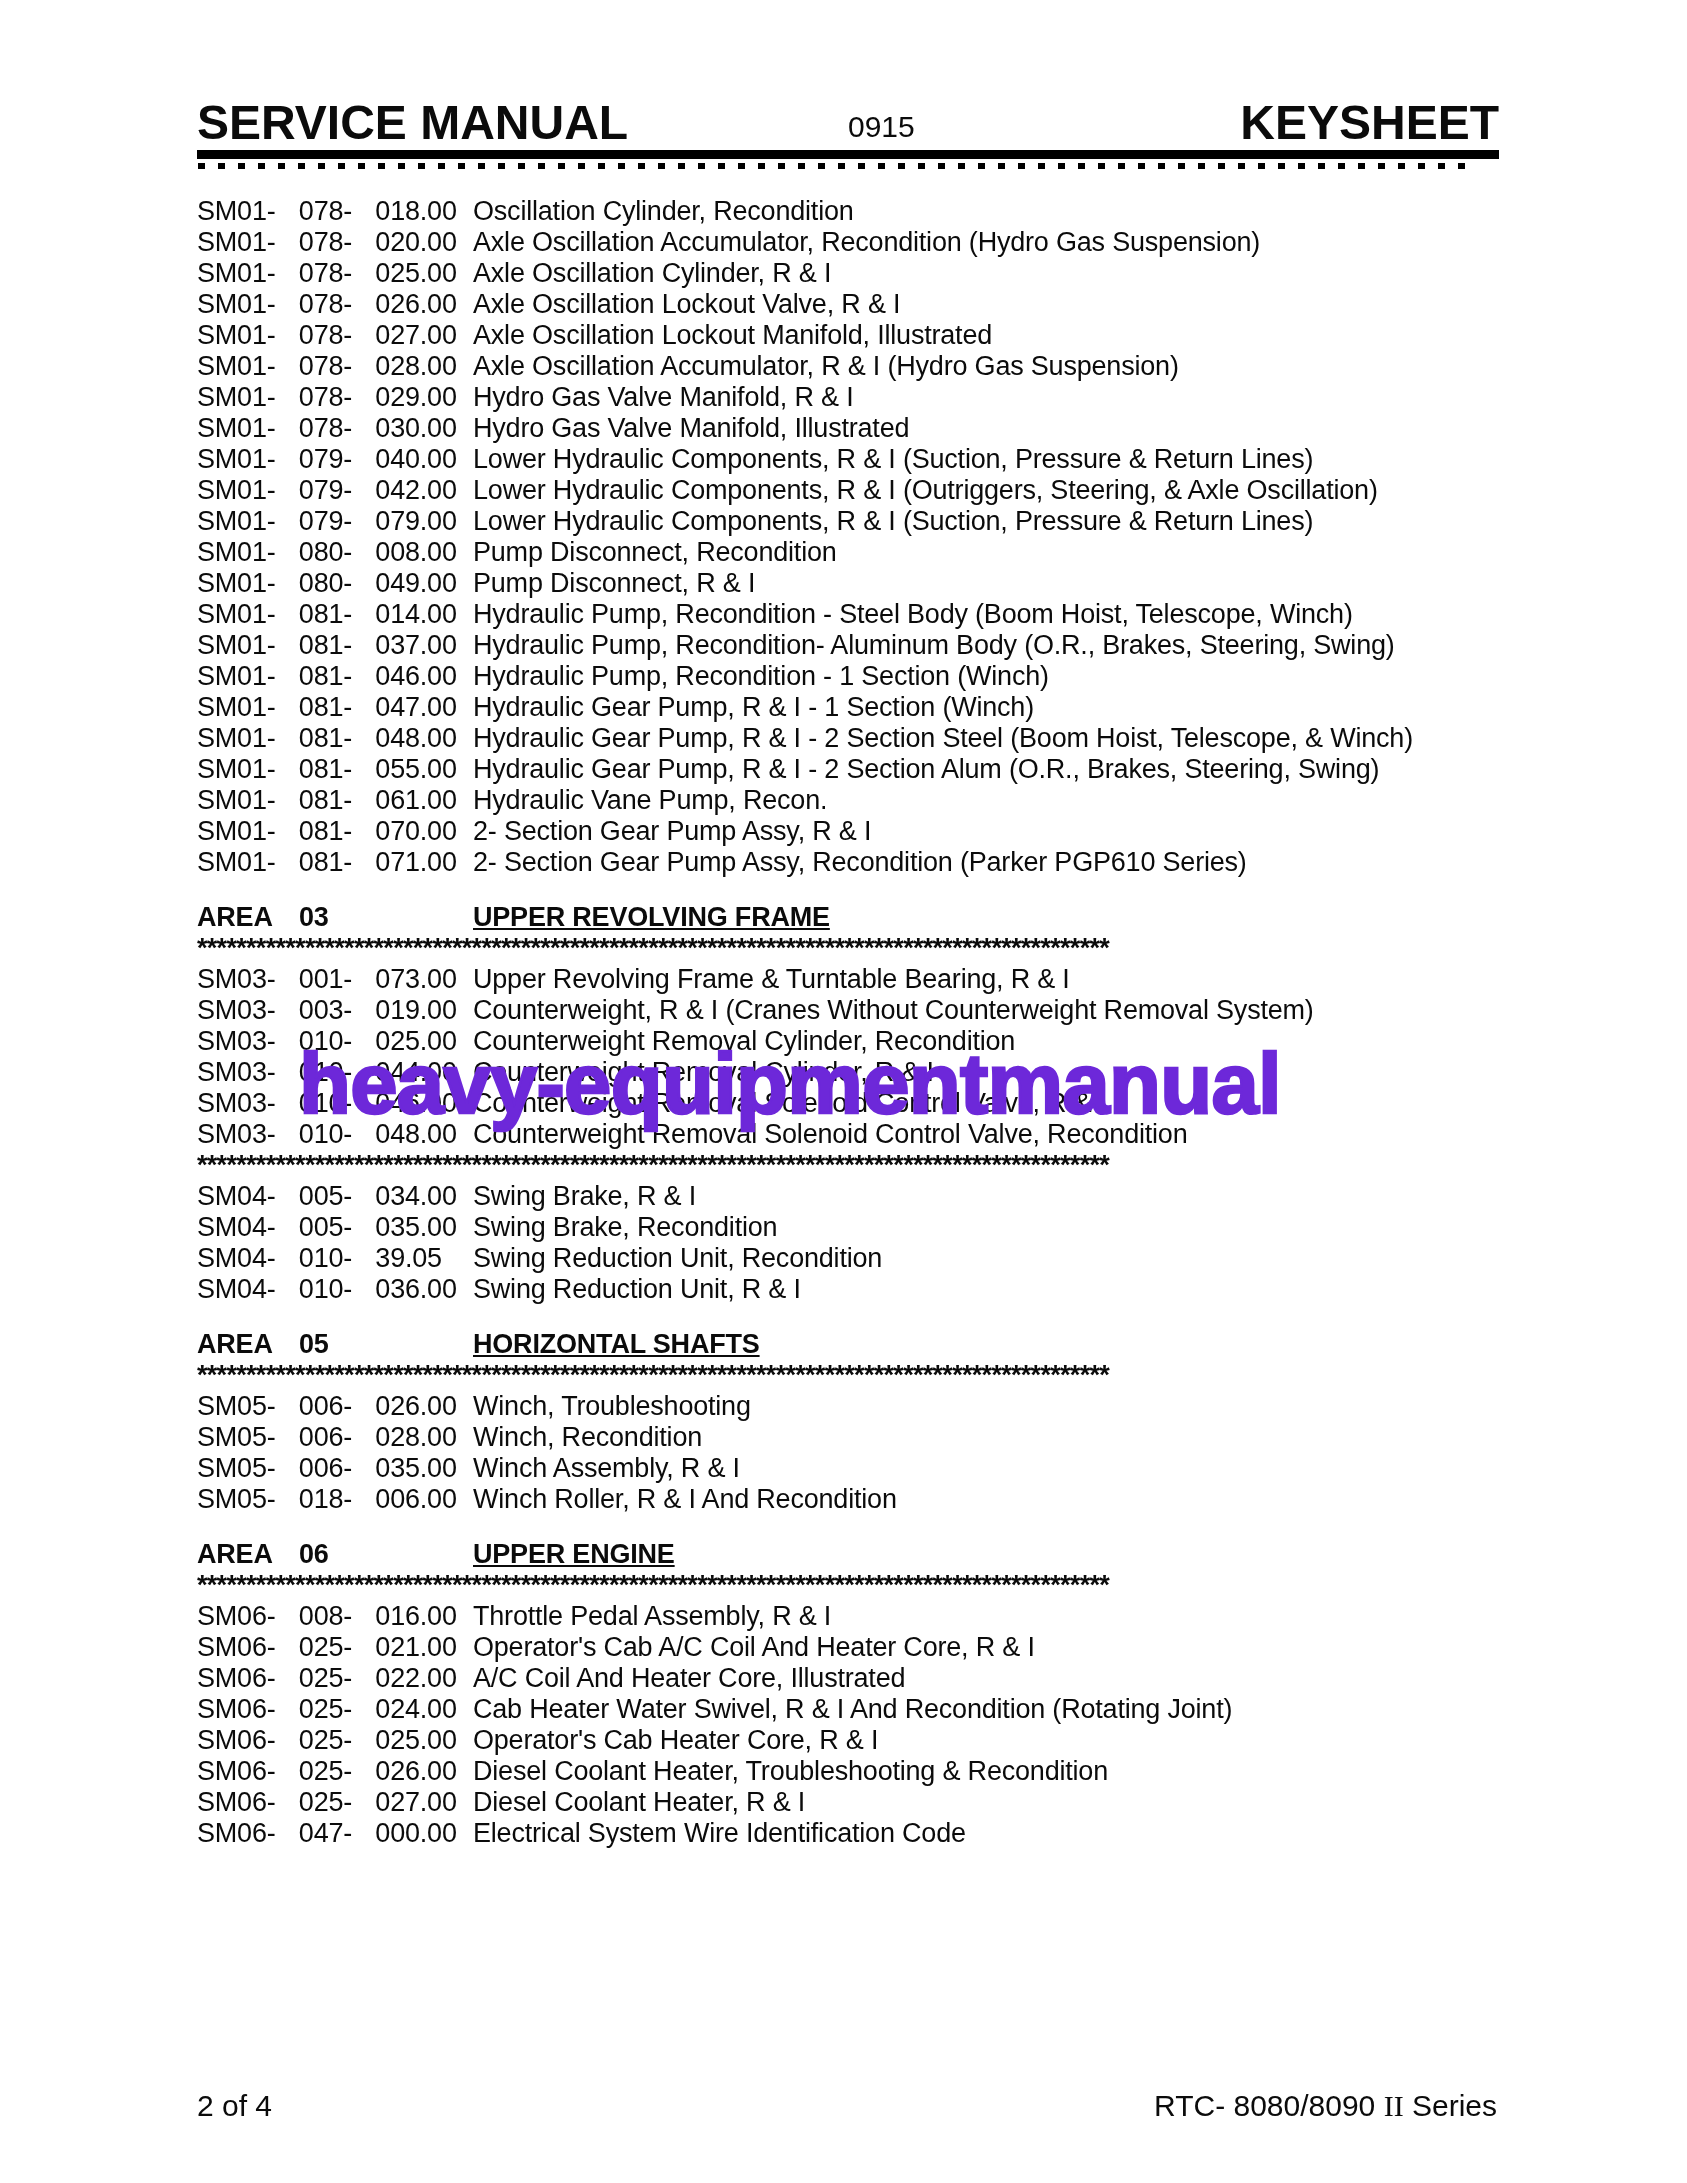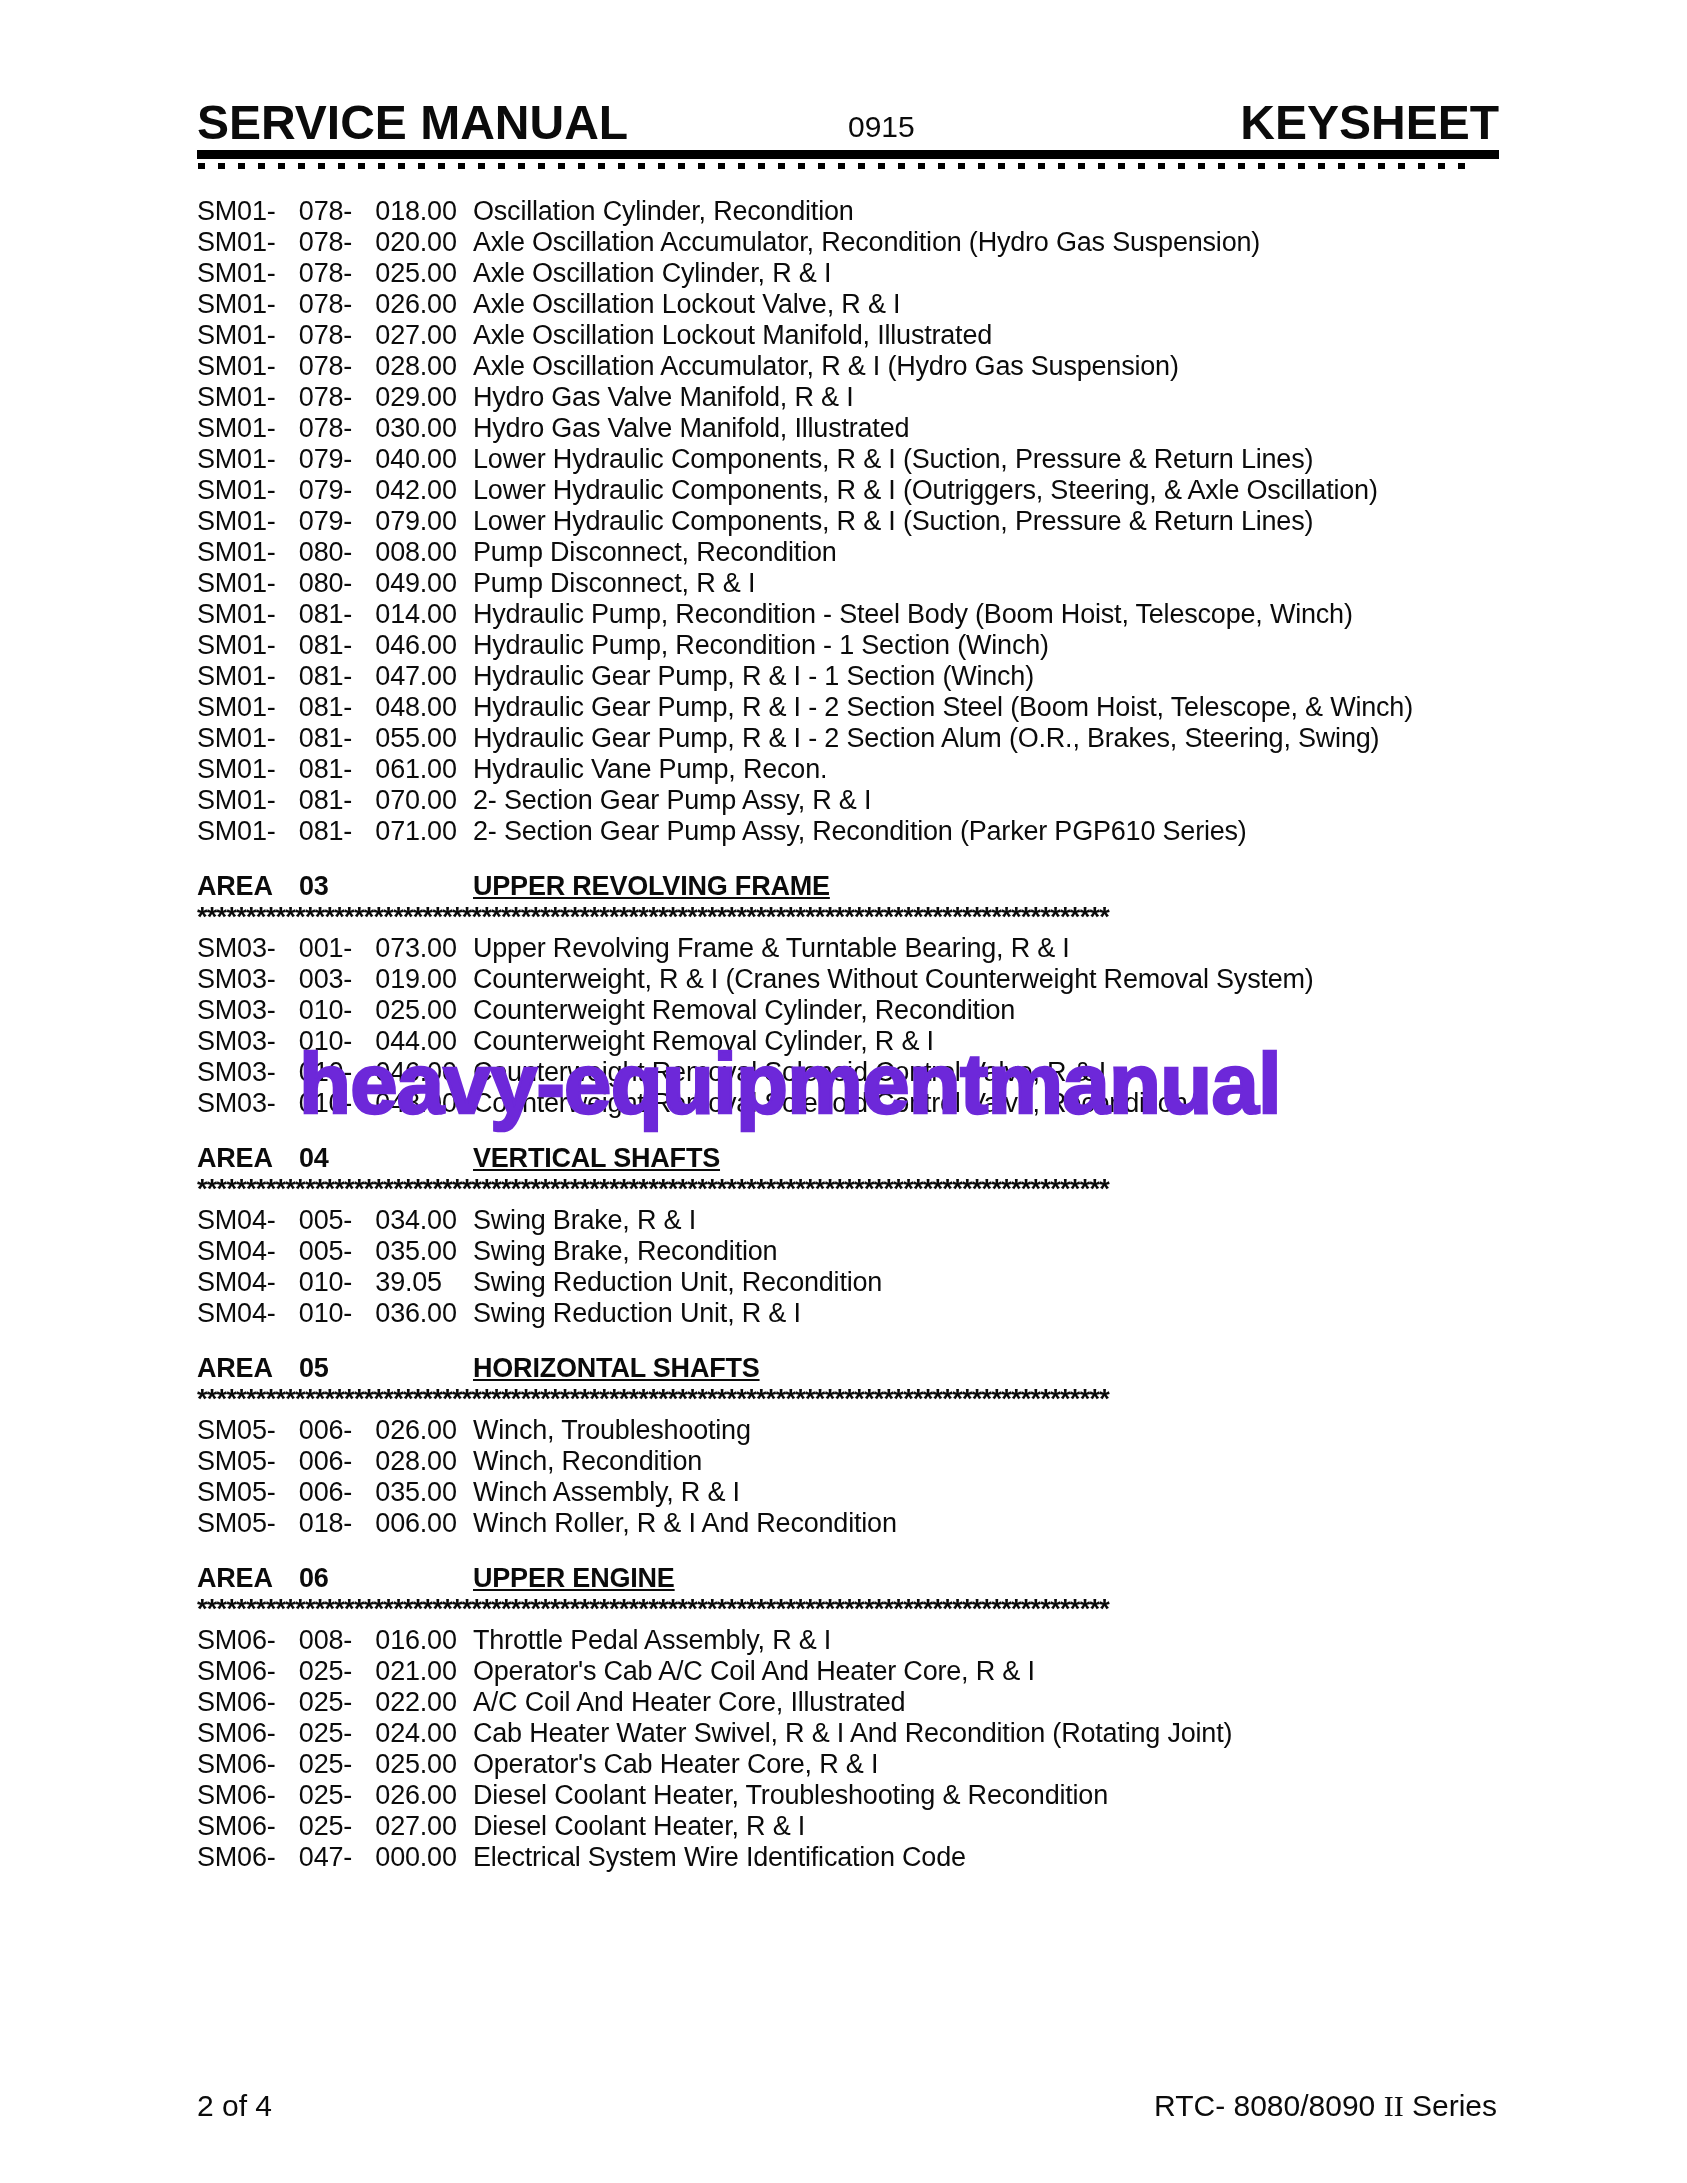--- a/index.html
+++ b/index.html
@@ -96,20 +96,24 @@
       </div>
       <div class="row">
         <span class="code">SM01- 080- 049.00</span>
         <span class="desc">Pump Disconnect, R &amp; I</span>
       </div>
       <div class="row">
         <span class="code">SM01- 081- 014.00</span>
         <span class="desc">Hydraulic Pump, Recondition -  Steel Body (Boom Hoist, Telescope, Winch)</span>
       </div>
       <div class="row">
+        <span class="code">SM01- 081- 037.00</span>
+        <span class="desc">Hydraulic Pump, Recondition-  Aluminum Body (O.R., Brakes, Steering, Swing)</span>
+      </div>
+      <div class="row">
         <span class="code">SM01- 081- 046.00</span>
         <span class="desc">Hydraulic Pump, Recondition -  1 Section (Winch)</span>
       </div>
       <div class="row">
         <span class="code">SM01- 081- 047.00</span>
         <span class="desc">Hydraulic Gear Pump, R &amp; I -  1 Section (Winch)</span>
       </div>
       <div class="row">
         <span class="code">SM01- 081- 048.00</span>
         <span class="desc">Hydraulic Gear Pump, R &amp; I -  2 Section Steel  (Boom Hoist, Telescope, &amp; Winch)</span>
@@ -152,24 +156,20 @@
         <span class="desc">Counterweight Removal Cylinder, R &amp; I</span>
       </div>
       <div class="row">
         <span class="code">SM03- 010- 046.00</span>
         <span class="desc">Counterweight Removal Solenoid Control Valve, R &amp; I</span>
       </div>
       <div class="row">
         <span class="code">SM03- 010- 048.00</span>
         <span class="desc">Counterweight Removal Solenoid Control Valve, Recondition</span>
       </div>
-      <div class="row heading">
-        <span class="code">AREA 04</span>
-        <span class="desc">VERTICAL SHAFTS</span>
-      </div>
       <div class="row sep">*********************************************************************************************</div>
       <div class="row">
         <span class="code">SM04- 005- 034.00</span>
         <span class="desc">Swing Brake, R &amp; I</span>
       </div>
       <div class="row">
         <span class="code">SM04- 005- 035.00</span>
         <span class="desc">Swing Brake, Recondition</span>
       </div>
       <div class="row">

